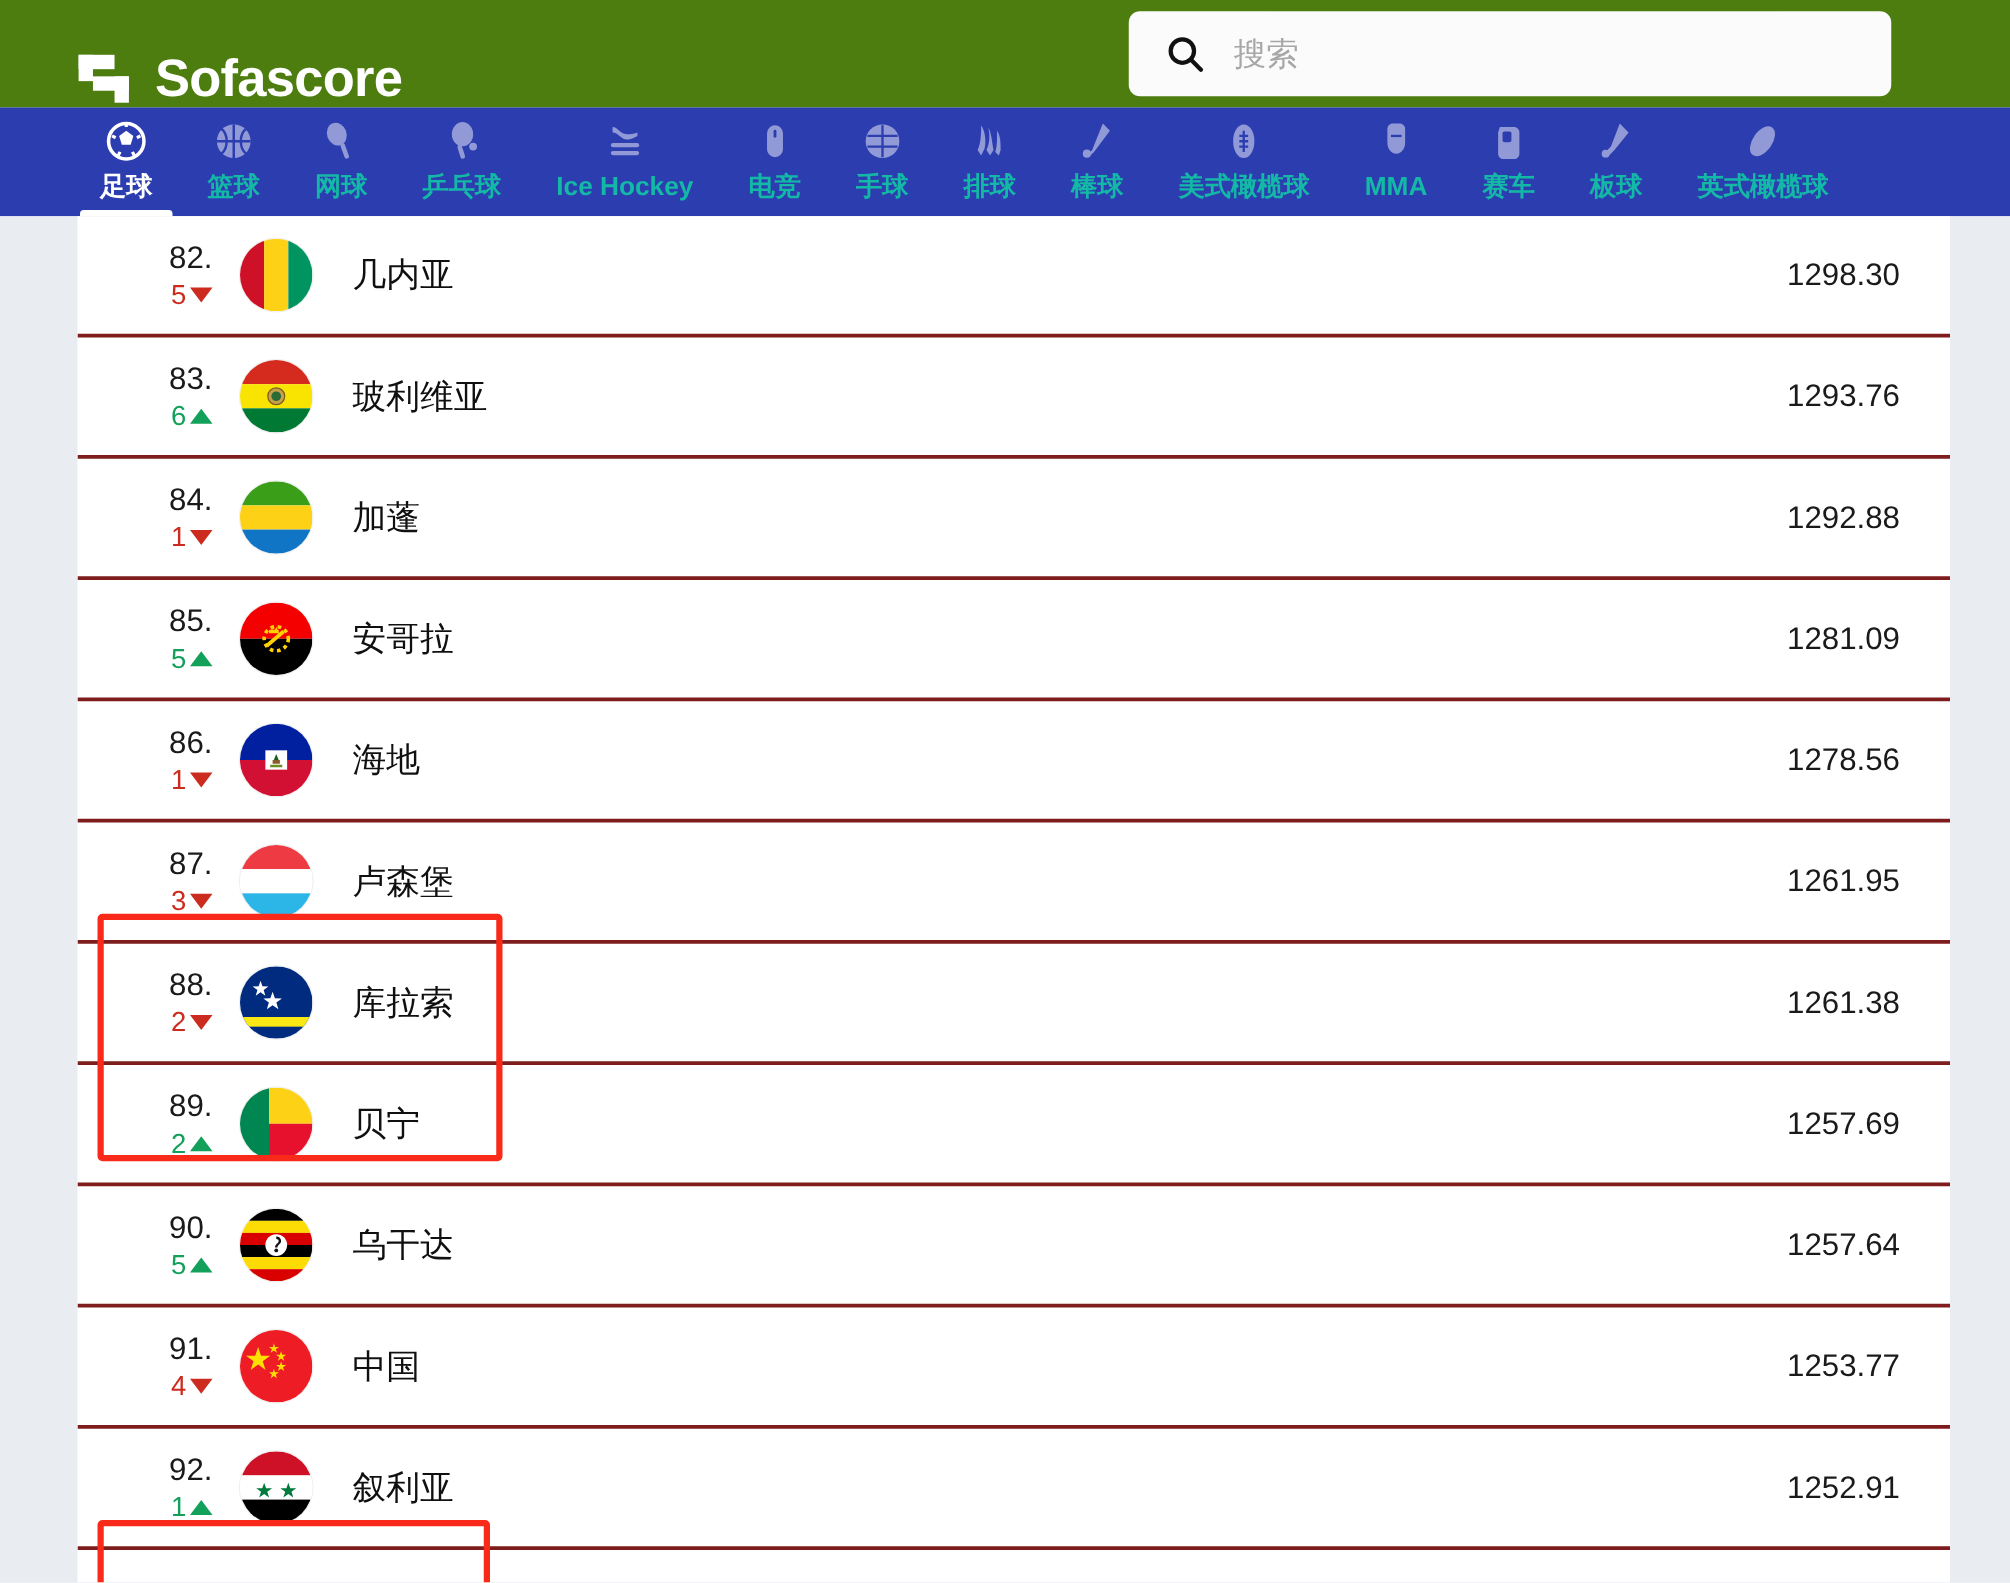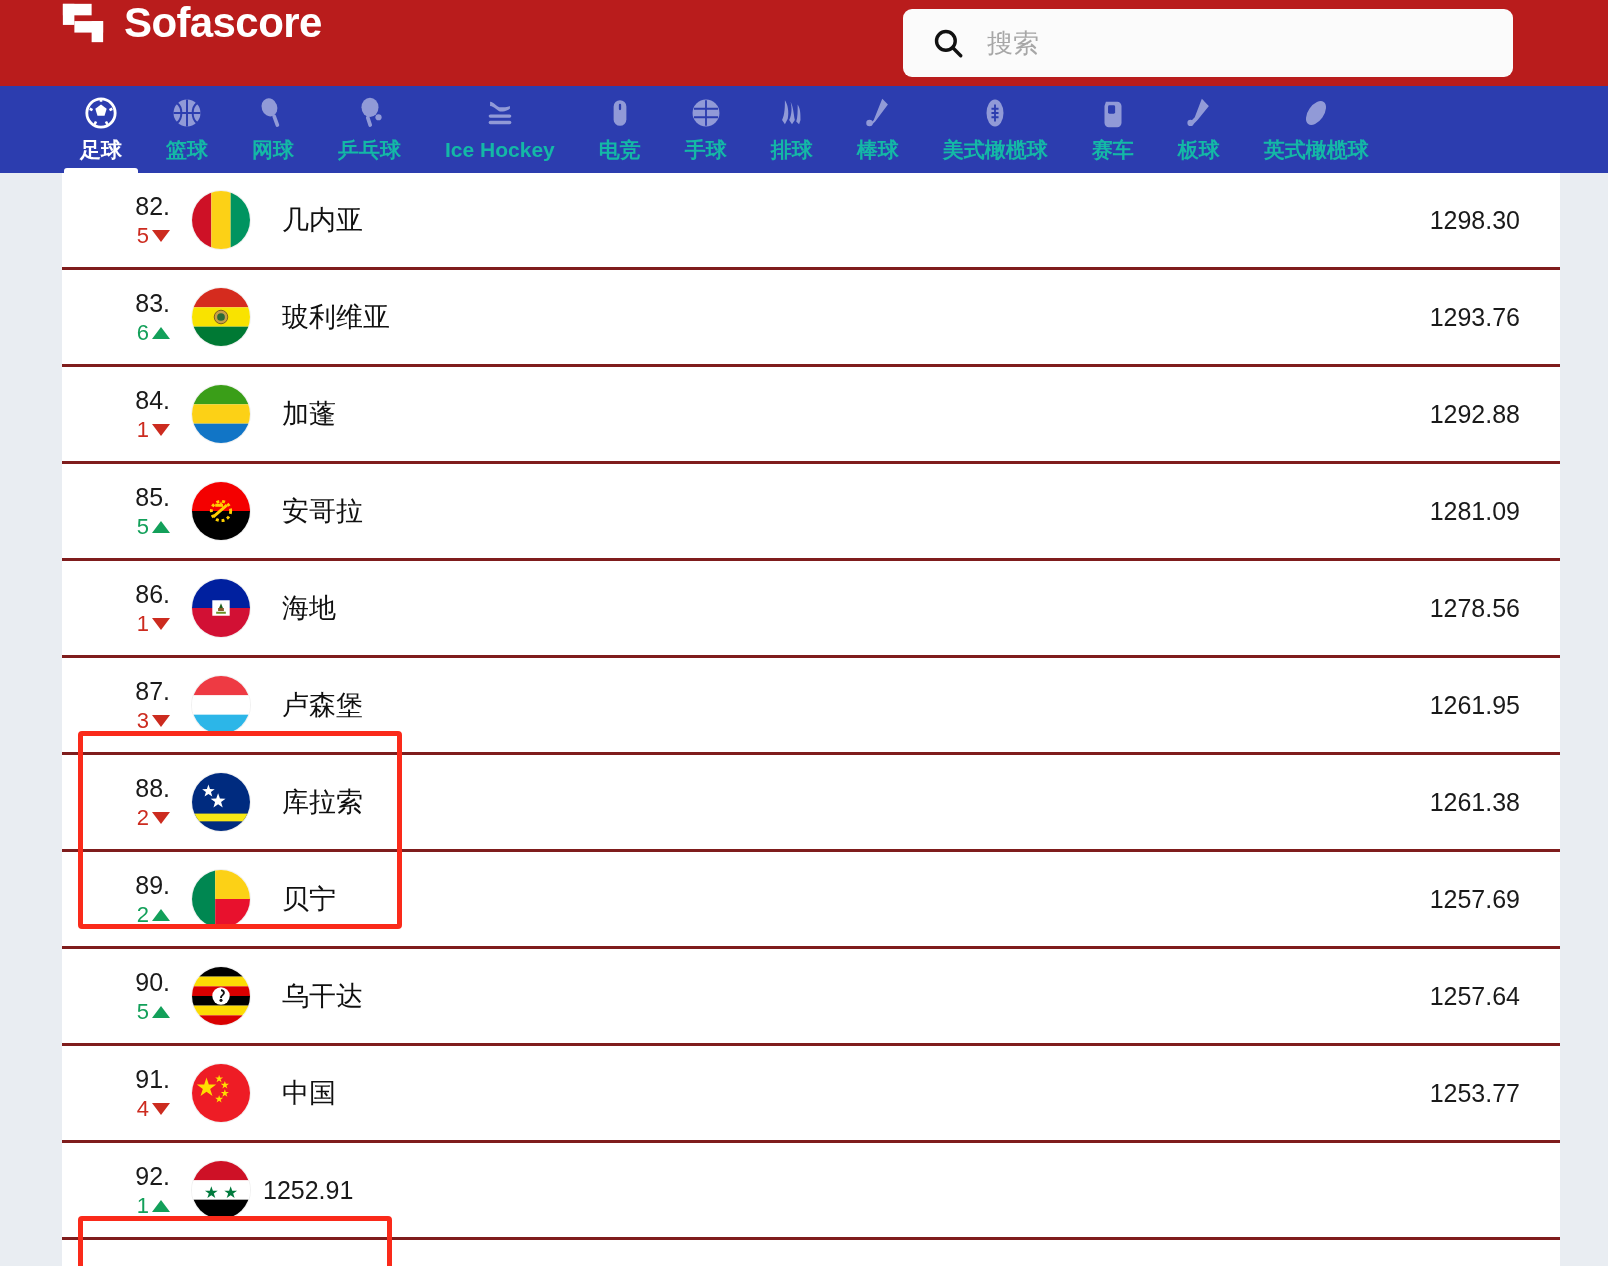--- a/index.html
+++ b/index.html
@@ -7,23 +7,23 @@
     width: 1608px; height: 1266px;
     background: #e9edf2;
     font-family: "Liberation Sans", "DejaVu Sans", sans-serif;
     overflow: hidden;
   }
 
   
   .top-header {
     position: relative;
     height: 86px;
-    background: #b91c1c;
-    display: flex;
-    align-items: flex-start;
+    background: #4d7c0f;
+    display: flex;
+    align-items: flex-end;
   }
   .brand {
     display: flex;
     align-items: center;
     gap: 18px;
     margin-left: 60px;
     cursor: pointer;
   }
   .brand-logo { width: 46px; height: 46px; display: block; }
   .brand-name {
@@ -296,20 +296,27 @@
     </div>
     <div class="sport-tab">
       <span class="sport-icon"><svg viewBox="0 0 24 24" fill="#cfd4f0">
           <ellipse cx="12" cy="12" rx="6" ry="9.5"></ellipse>
           <path d="M12 6v12M9.5 9h5M9.5 12h5M9.5 15h5" stroke="#2c3daf" stroke-width="1.3" fill="none"></path>
         </svg></span>
       <span class="sport-label">美式橄榄球</span>
     </div>
     <div class="sport-tab">
       <span class="sport-icon"><svg viewBox="0 0 24 24" fill="#cfd4f0">
+          <path d="M7 5c0-1.6 1.4-3 3-3h4c1.6 0 3 1.4 3 3v8c0 3-2 6-5 6s-5-3-5-6z"></path>
+          <path d="M9 9h6" stroke="#2c3daf" stroke-width="1.3"></path>
+        </svg></span>
+      <span class="sport-label">MMA</span>
+    </div>
+    <div class="sport-tab">
+      <span class="sport-icon"><svg viewBox="0 0 24 24" fill="#cfd4f0">
           <path d="M7 4h8c1.6 0 3 1.4 3 3v12c0 1.6-1.4 3-3 3H9c-1.6 0-3-1.4-3-3V7z"></path>
           <rect x="8.5" y="6.5" width="5" height="6" rx="1" fill="#2c3daf"></rect>
         </svg></span>
       <span class="sport-label">赛车</span>
     </div>
     <div class="sport-tab">
       <span class="sport-icon"><svg viewBox="0 0 24 24" fill="#cfd4f0">
           <path d="M14 2l5 5-8 10-4 4-2-2 4-4z"></path>
           <circle cx="6" cy="19" r="2.2"></circle>
           <path d="M16 3l4 4" stroke="#2c3daf" stroke-width="1.2"></path>
@@ -533,18 +540,19 @@
         </div>
         <div class="flag">
           <svg viewBox="0 0 60 60">
             <rect width="60" height="20" fill="#ce1126"></rect>
             <rect y="20" width="60" height="20" fill="#ffffff"></rect>
             <rect y="40" width="60" height="20" fill="#000000"></rect>
             <path d="M20 26l1.6 4.7h5l-4 2.9 1.5 4.7-4.1-2.9-4.1 2.9 1.5-4.7-4-2.9h5z" fill="#007a3d"></path>
             <path d="M40 26l1.6 4.7h5l-4 2.9 1.5 4.7-4.1-2.9-4.1 2.9 1.5-4.7-4-2.9h5z" fill="#007a3d"></path>
           </svg>
         </div>
+        <div class="country-name">叙利亚</div>
         <div class="points">1252.91</div>
       </div>
       <div class="hl-box" style="left: 16px; top: 558px; width: 324px; height: 198px; border-color: rgb(250, 42, 26);"></div>
       <div class="hl-box" style="left: 16px; top: 1043px; width: 314px; height: 94px; border-color: rgb(250, 42, 26);"></div>
     </div>
 </div>
 
 </body></html>

